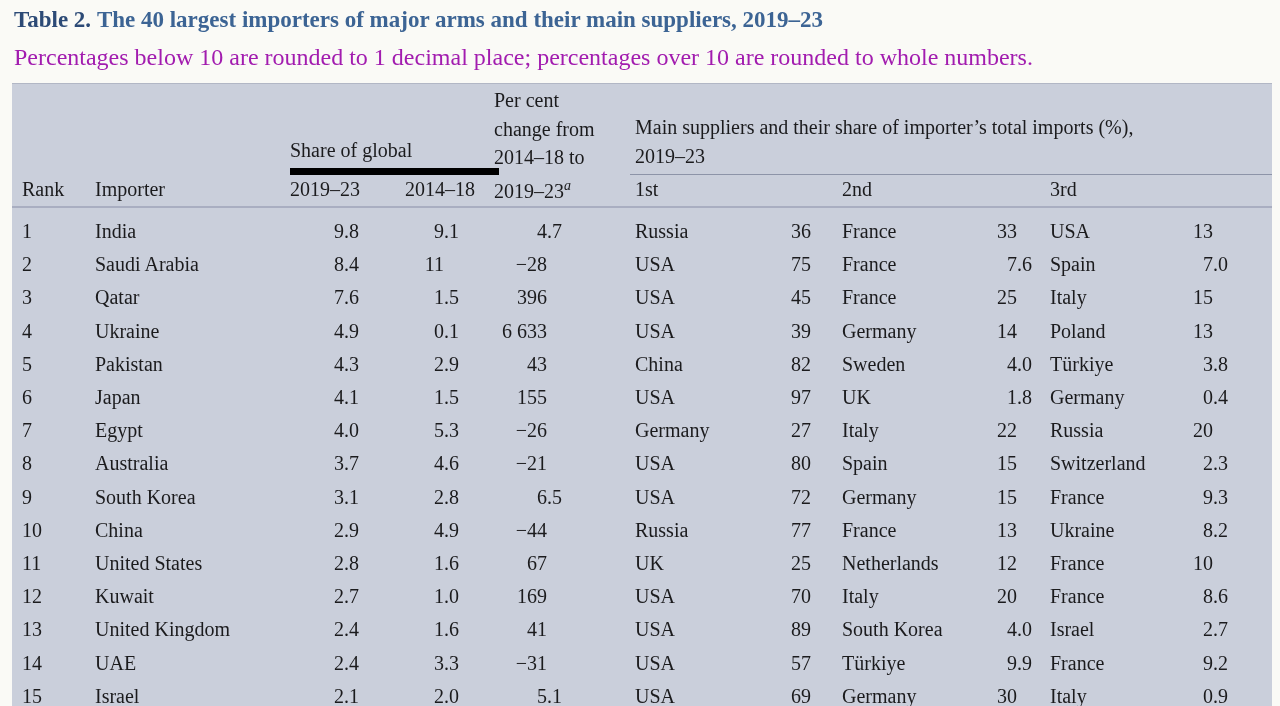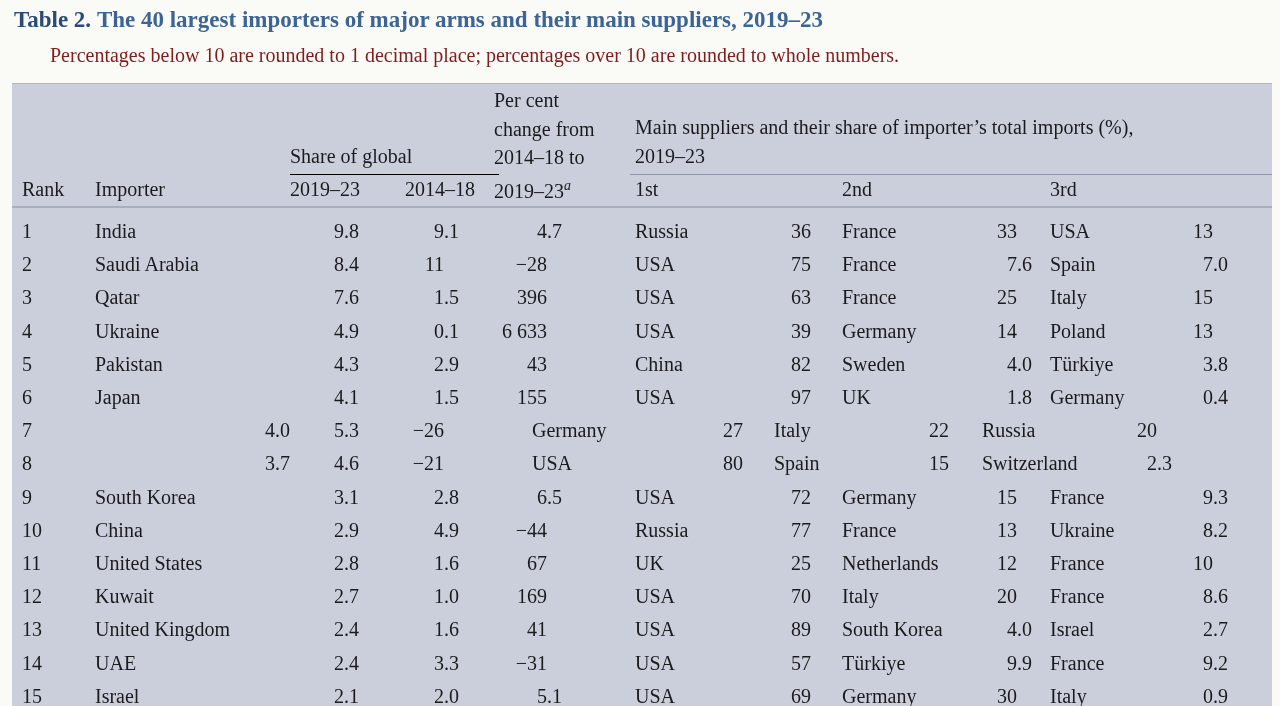--- a/index.html
+++ b/index.html
@@ -9,40 +9,40 @@
     font-family: "Liberation Serif", "DejaVu Serif", serif;
     color: #1b1b1d;
     overflow: hidden;
   }
   .page { position: relative; width: 1280px; height: 706px; overflow: hidden; padding-left: 8px; }
 
   
   .title { position: absolute; left: 14px; top: 6px; font-size: 23px; line-height: 28px; }
   .title .t-label { font-weight: 700; color: #2c4a76; }
   .title .t-text  { font-weight: 600; color: #3c6494; }
-  .subtitle { position: absolute; left: 14px; top: 44px; font-size: 20px; color: #7f1d1d; margin-left: 36px; }
+  .subtitle { position: absolute; left: 14px; top: 44px; font-size: 24px; color: #a21caf; }
 
   
   .tbl {
     position: absolute; left: 12px; top: 83px;
     width: 1260px; height: 623px;
     background: #cacfdb;
     border-top: 1px solid #b2b7c5;
     overflow: hidden;
     font-size: 20px;
   }
 
   
   .thead { position: relative; height: 122px; border-bottom: 2px solid #a9aec1; }
   .h-abs { position: absolute; white-space: nowrap; }
   .h-rank { left: 10px; bottom: 5px; }
   .h-importer { left: 83px; bottom: 5px; text-align: right; }
   .h-group-share {
     left: 278px; bottom: 31px; width: 209px;
-    border-bottom: 1px solid #000000; padding-bottom: 3px;
+    border-bottom: 7px solid #000000; padding-bottom: 3px;
     line-height: 29px;
   }
   .h-share1 { left: 278px; bottom: 5px; }
   .h-share2 { left: 381px; bottom: 5px; margin-left: 12px; }
   .h-pct { left: 482px; top: 2px; line-height: 28.6px; }
   .h-pct sup { font-style: italic; font-size: 14px; }
   .h-group-sup {
     left: 618px; bottom: 31px; width: 642px; box-sizing: border-box;
     border-bottom: 1px solid #8d94a8; padding: 0 0 3px 5px;
     line-height: 29px;
@@ -185,21 +185,21 @@
     <div class="num">
             <span class="i">1</span>
             <span class="d">.5</span>
           </div>
     <div class="num">
             <span class="i">396</span>
             <span class="d"></span>
           </div>
     <div class="c-n1">USA</div>
     <div class="num">
-            <span class="i">63</span>
+            <span class="i">45</span>
             <span class="d"></span>
           </div>
     <div class="c-n2">France</div>
     <div class="num">
             <span class="i">25</span>
             <span class="d"></span>
           </div>
     <div class="c-n3">Italy</div>
     <div class="num">
             <span class="i">15</span>
@@ -302,20 +302,21 @@
     <div class="c-n3">Germany</div>
     <div class="num">
             <span class="i">0</span>
             <span class="d">.4</span>
           </div>
     <div></div>
   </div>
 
   <div class="row">
     <div class="c-rank">7</div>
+    <div class="c-imp">Egypt</div>
     <div class="num">
             <span class="i">4</span>
             <span class="d">.0</span>
           </div>
     <div class="num">
             <span class="i">5</span>
             <span class="d">.3</span>
           </div>
     <div class="num">
             <span class="i">−26</span>
@@ -334,20 +335,21 @@
     <div class="c-n3">Russia</div>
     <div class="num">
             <span class="i">20</span>
             <span class="d"></span>
           </div>
     <div></div>
   </div>
 
   <div class="row">
     <div class="c-rank">8</div>
+    <div class="c-imp">Australia</div>
     <div class="num">
             <span class="i">3</span>
             <span class="d">.7</span>
           </div>
     <div class="num">
             <span class="i">4</span>
             <span class="d">.6</span>
           </div>
     <div class="num">
             <span class="i">−21</span>

